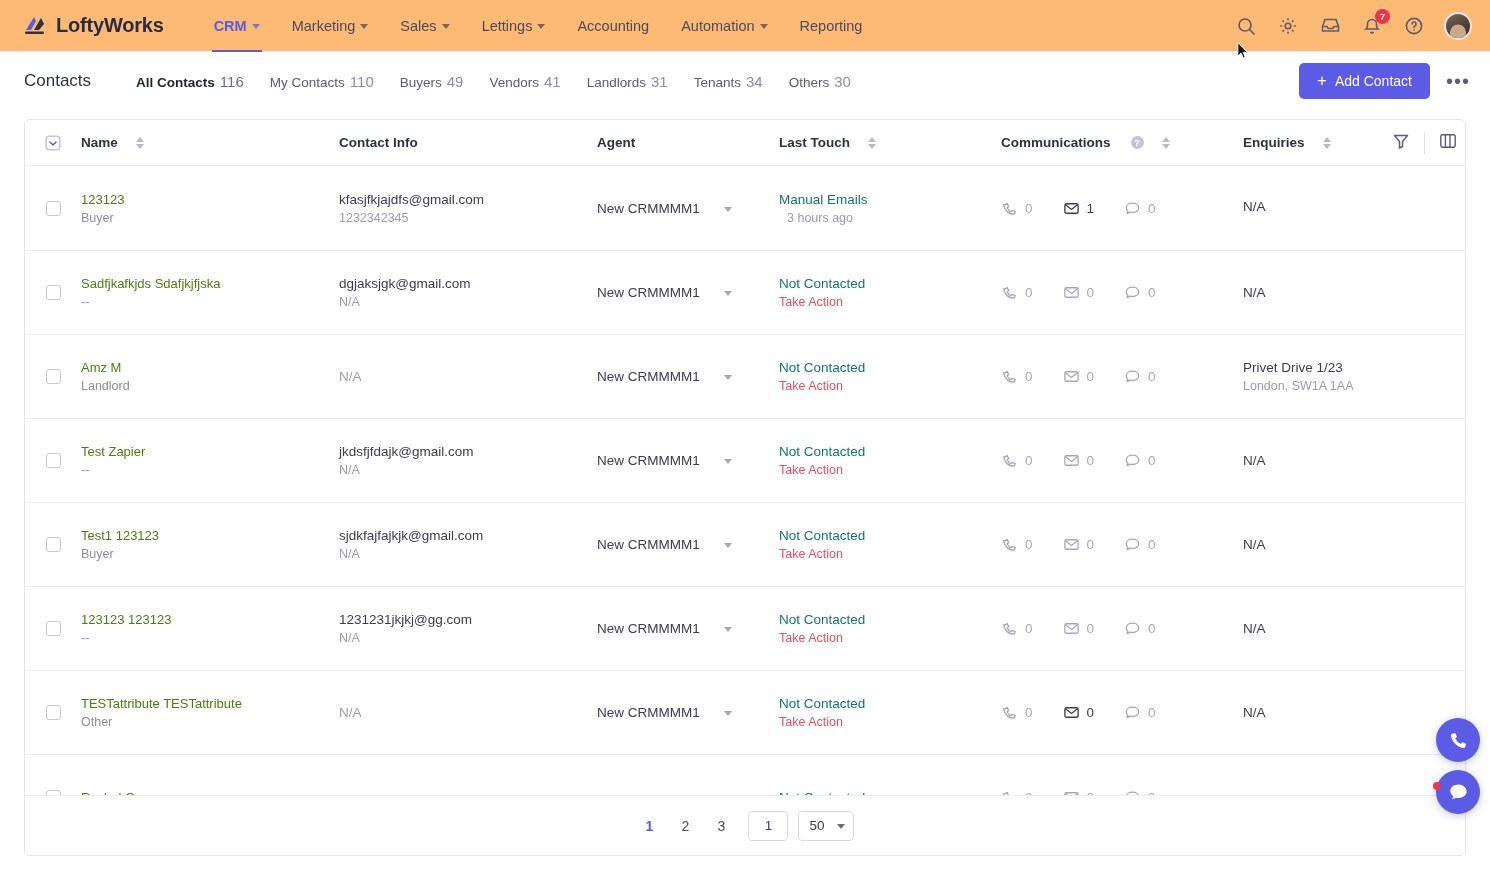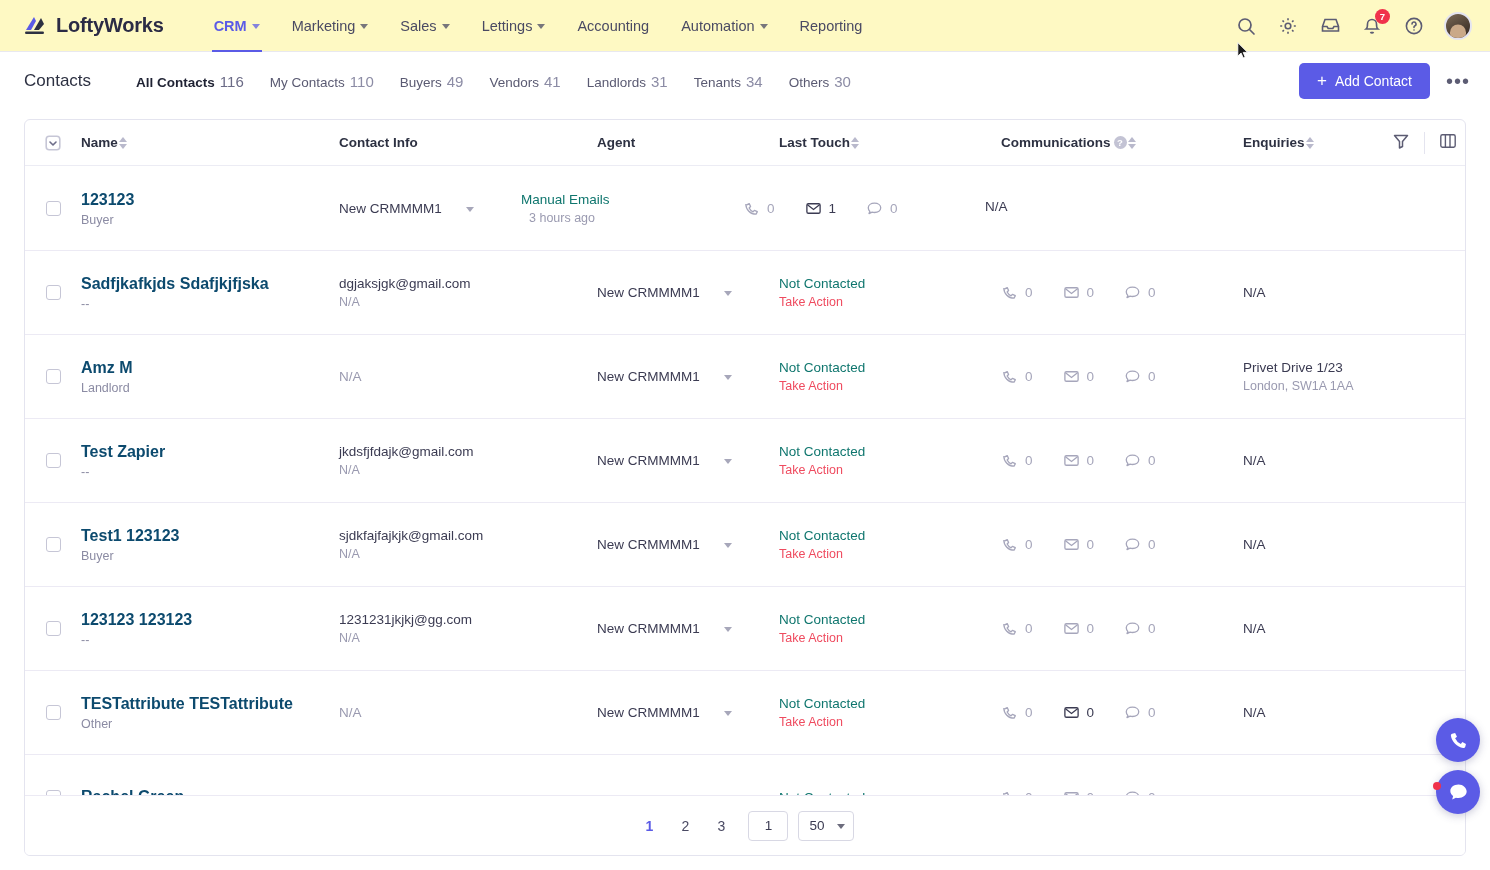--- a/index.html
+++ b/index.html
@@ -17,21 +17,21 @@
     background: #ffffff;
   }
 
   
   .topnav {
     height: 52px;
     display: flex;
     align-items: center;
     padding: 0 18px 0 22px;
     border-bottom: 1px solid #e8e8ef;
-    background: #fef9c3;
+    background: #fdba74;
     position: relative;
   }
   .brand {
     display: flex;
     align-items: center;
     gap: 8px;
     margin-right: 34px;
   }
   .brand-mark { width: 26px; height: 26px; display: block; }
   .brand-name {
@@ -210,21 +210,21 @@
     padding-left: 0;
   }
   .col-check { width: 56px; display:flex; align-items:center; justify-content:center; }
   .col-name { width: 258px; }
   .col-contact { width: 258px; }
   .col-agent { width: 182px; }
   .col-touch { width: 222px; }
   .col-comms { width: 242px; }
   .col-enq { flex: 1; }
   .col-actions { width: 82px; display: flex; align-items: center; gap: 14px; justify-content: center; }
-  .hcell { display: flex; align-items: center; gap: 1px; }
+  .hcell { display: flex; align-items: center; gap: 18px; }
   .sorter {
     display: inline-flex;
     flex-direction: column;
     gap: 2px;
     line-height: 0;
     color: #b9b9cc;
   }
   .sorter i {
     display:block;
     width:0;height:0;
@@ -265,21 +265,21 @@
     border-radius: 3px;
     background: #fff;
     cursor: pointer;
   }
   .chk-head {
     width: 20px; height: 20px;
     display:flex; align-items:center; justify-content:center;
     color: #6e6e8a;
     cursor: pointer;
   }
-  .name-main { font-weight: bold; color: #0c4a6e; font-size: 16px; }
+  .name-main { font-weight: normal; color: #4d7c0f; font-size: 13px; }
   .name-sub { color: #8b8ba3; font-size: 12.5px; margin-top: 4px; }
   .txt-main { color: #3b3b52; font-size: 13.5px; }
   .txt-sub { color: #9a9ab0; font-size: 12.5px; margin-top: 4px; }
   .na { color: #9a9ab0; }
   .agent-sel {
     display: flex;
     align-items: center;
     gap: 24px;
     color: #3b3b52;
     cursor: pointer;
@@ -571,20 +571,24 @@
     <div class="tbody">
 
       <div class="row">
         <div class="col-check">
           <span class="cb"></span>
         </div>
         <div class="col-name">
           <div class="name-main">123123</div>
           <div class="name-sub">Buyer</div>
         </div>
+        <div class="col-contact">
+          <div class="txt-main">kfasjfkjajdfs@gmail.com</div>
+          <div class="txt-sub">1232342345</div>
+        </div>
         <div class="col-agent">
           <div class="agent-sel">
             <span>New CRMMMM1</span>
             <span class="caret"></span>
           </div>
         </div>
         <div class="col-touch">
           <div class="touch-main">Manual Emails</div>
           <div class="touch-sub">3 hours ago</div>
         </div>

